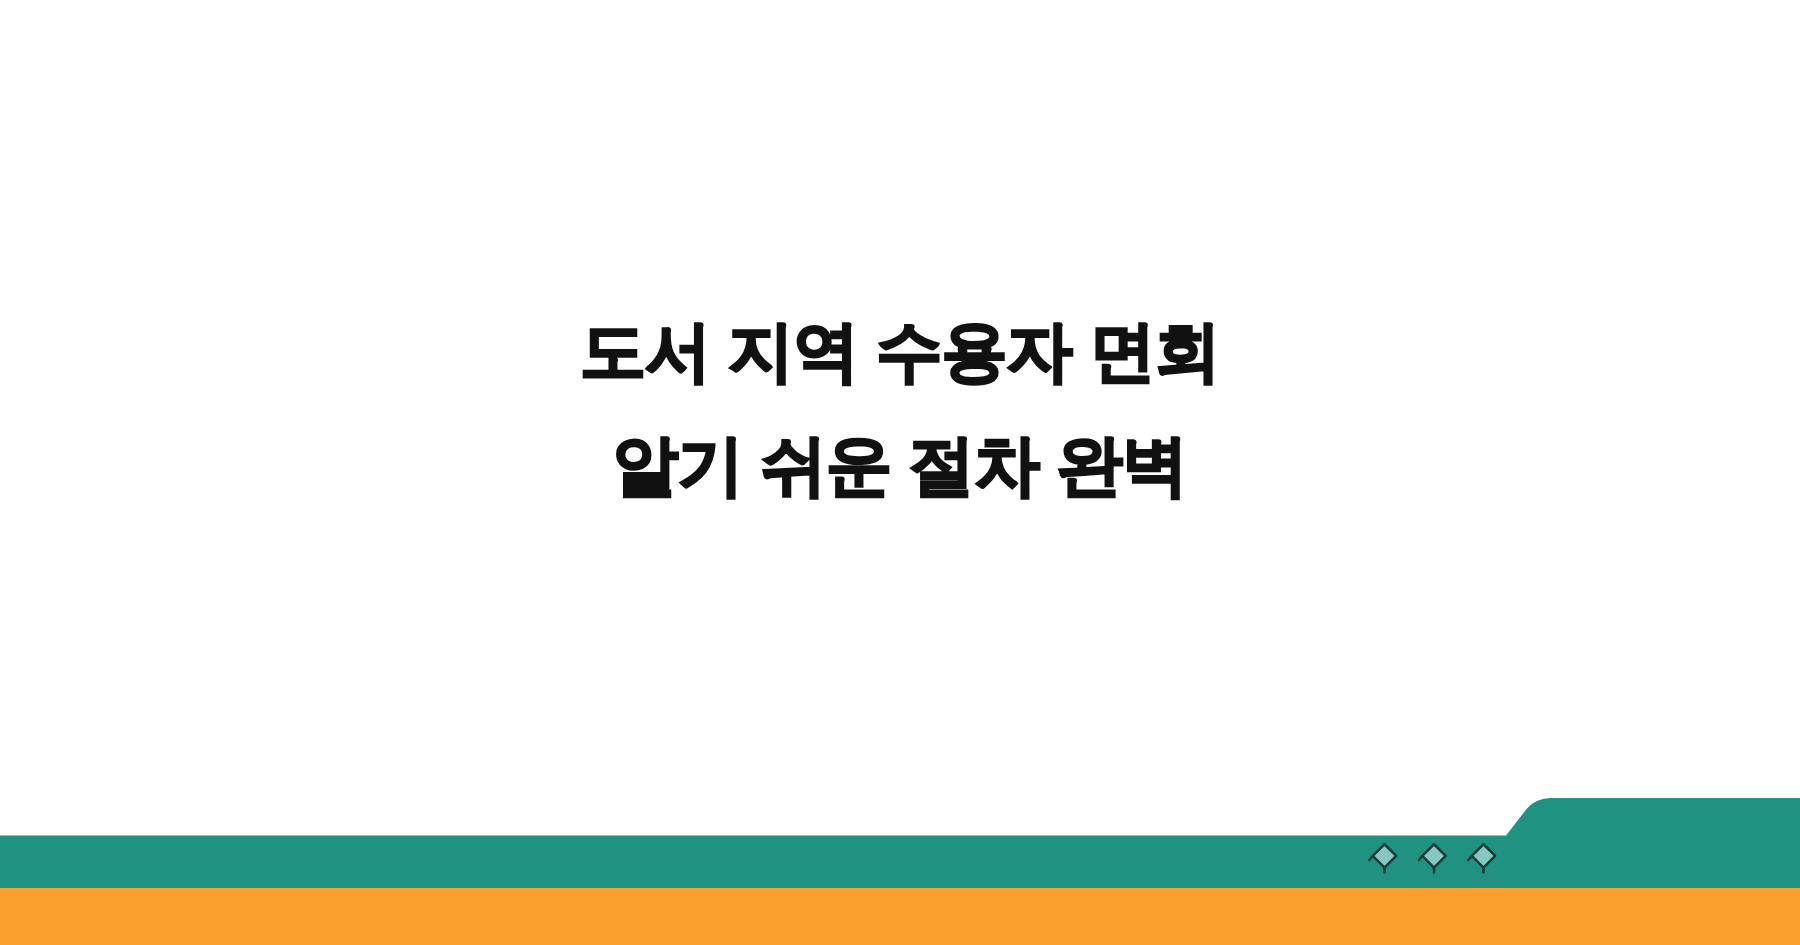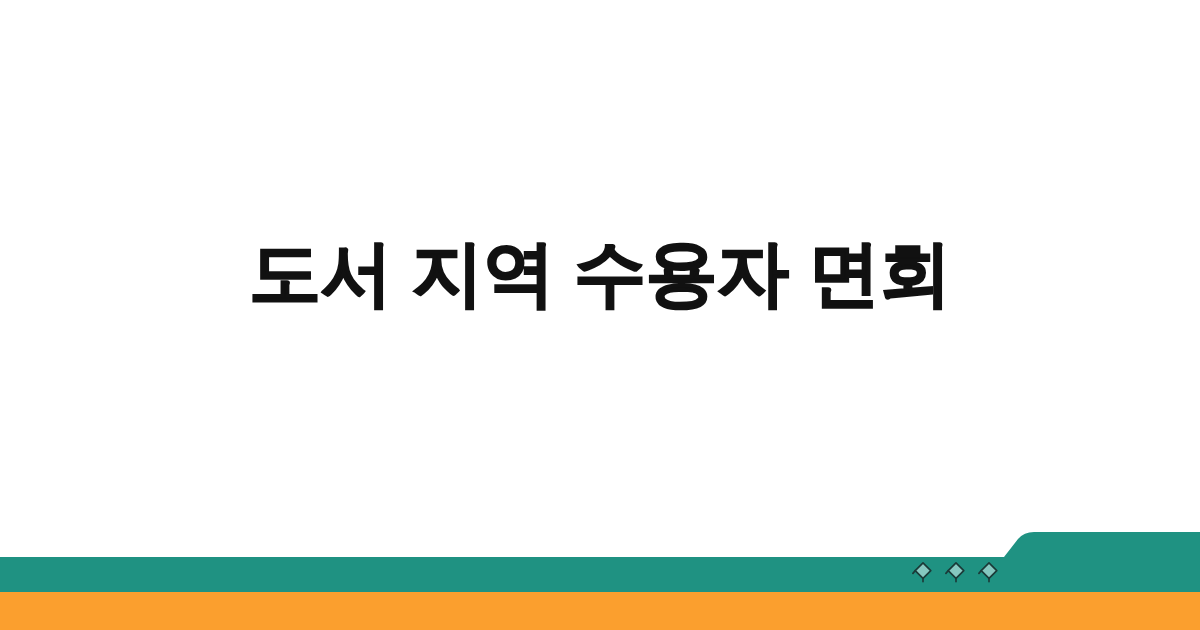--- a/index.html
+++ b/index.html
@@ -36,21 +36,21 @@
   }
 
   .headline {
     width: 1000px;
     margin: 16px;
     padding: 0;
     text-align: center;
     color: #111111;
     font-family: "Liberation Sans", "DejaVu Sans", sans-serif;
     font-weight: 700;
-    font-size: 72px;
+    font-size: 44px;
     line-height: 76px;
     letter-spacing: -0.5px;
     -webkit-text-stroke: 1.6px #111111;
     word-break: keep-all;
   }
   .headline .line {
     display: block;
   }
 
   
@@ -98,20 +98,21 @@
   }
 </style>
 </head>
 <body>
 
 <div class="card">
 
   <div class="headline-wrap">
     <h1 class="headline">
       <span class="line">도서 지역 수용자 면회</span>
+      <span class="line">알기 쉬운 절차 완벽</span>
     </h1>
   </div>
 
   <div class="bands">
 
     <svg class="band-teal-svg" viewBox="0 0 1200 72" preserveAspectRatio="none" aria-hidden="true">
       <path d="M0,37 L993,37 L1004,37 L1018,19 Q1024,12 1034,12 L1200,12 L1200,72 L0,72 Z" fill="#1f9282"></path>
     </svg>
 
     <div class="band-orange"></div>

